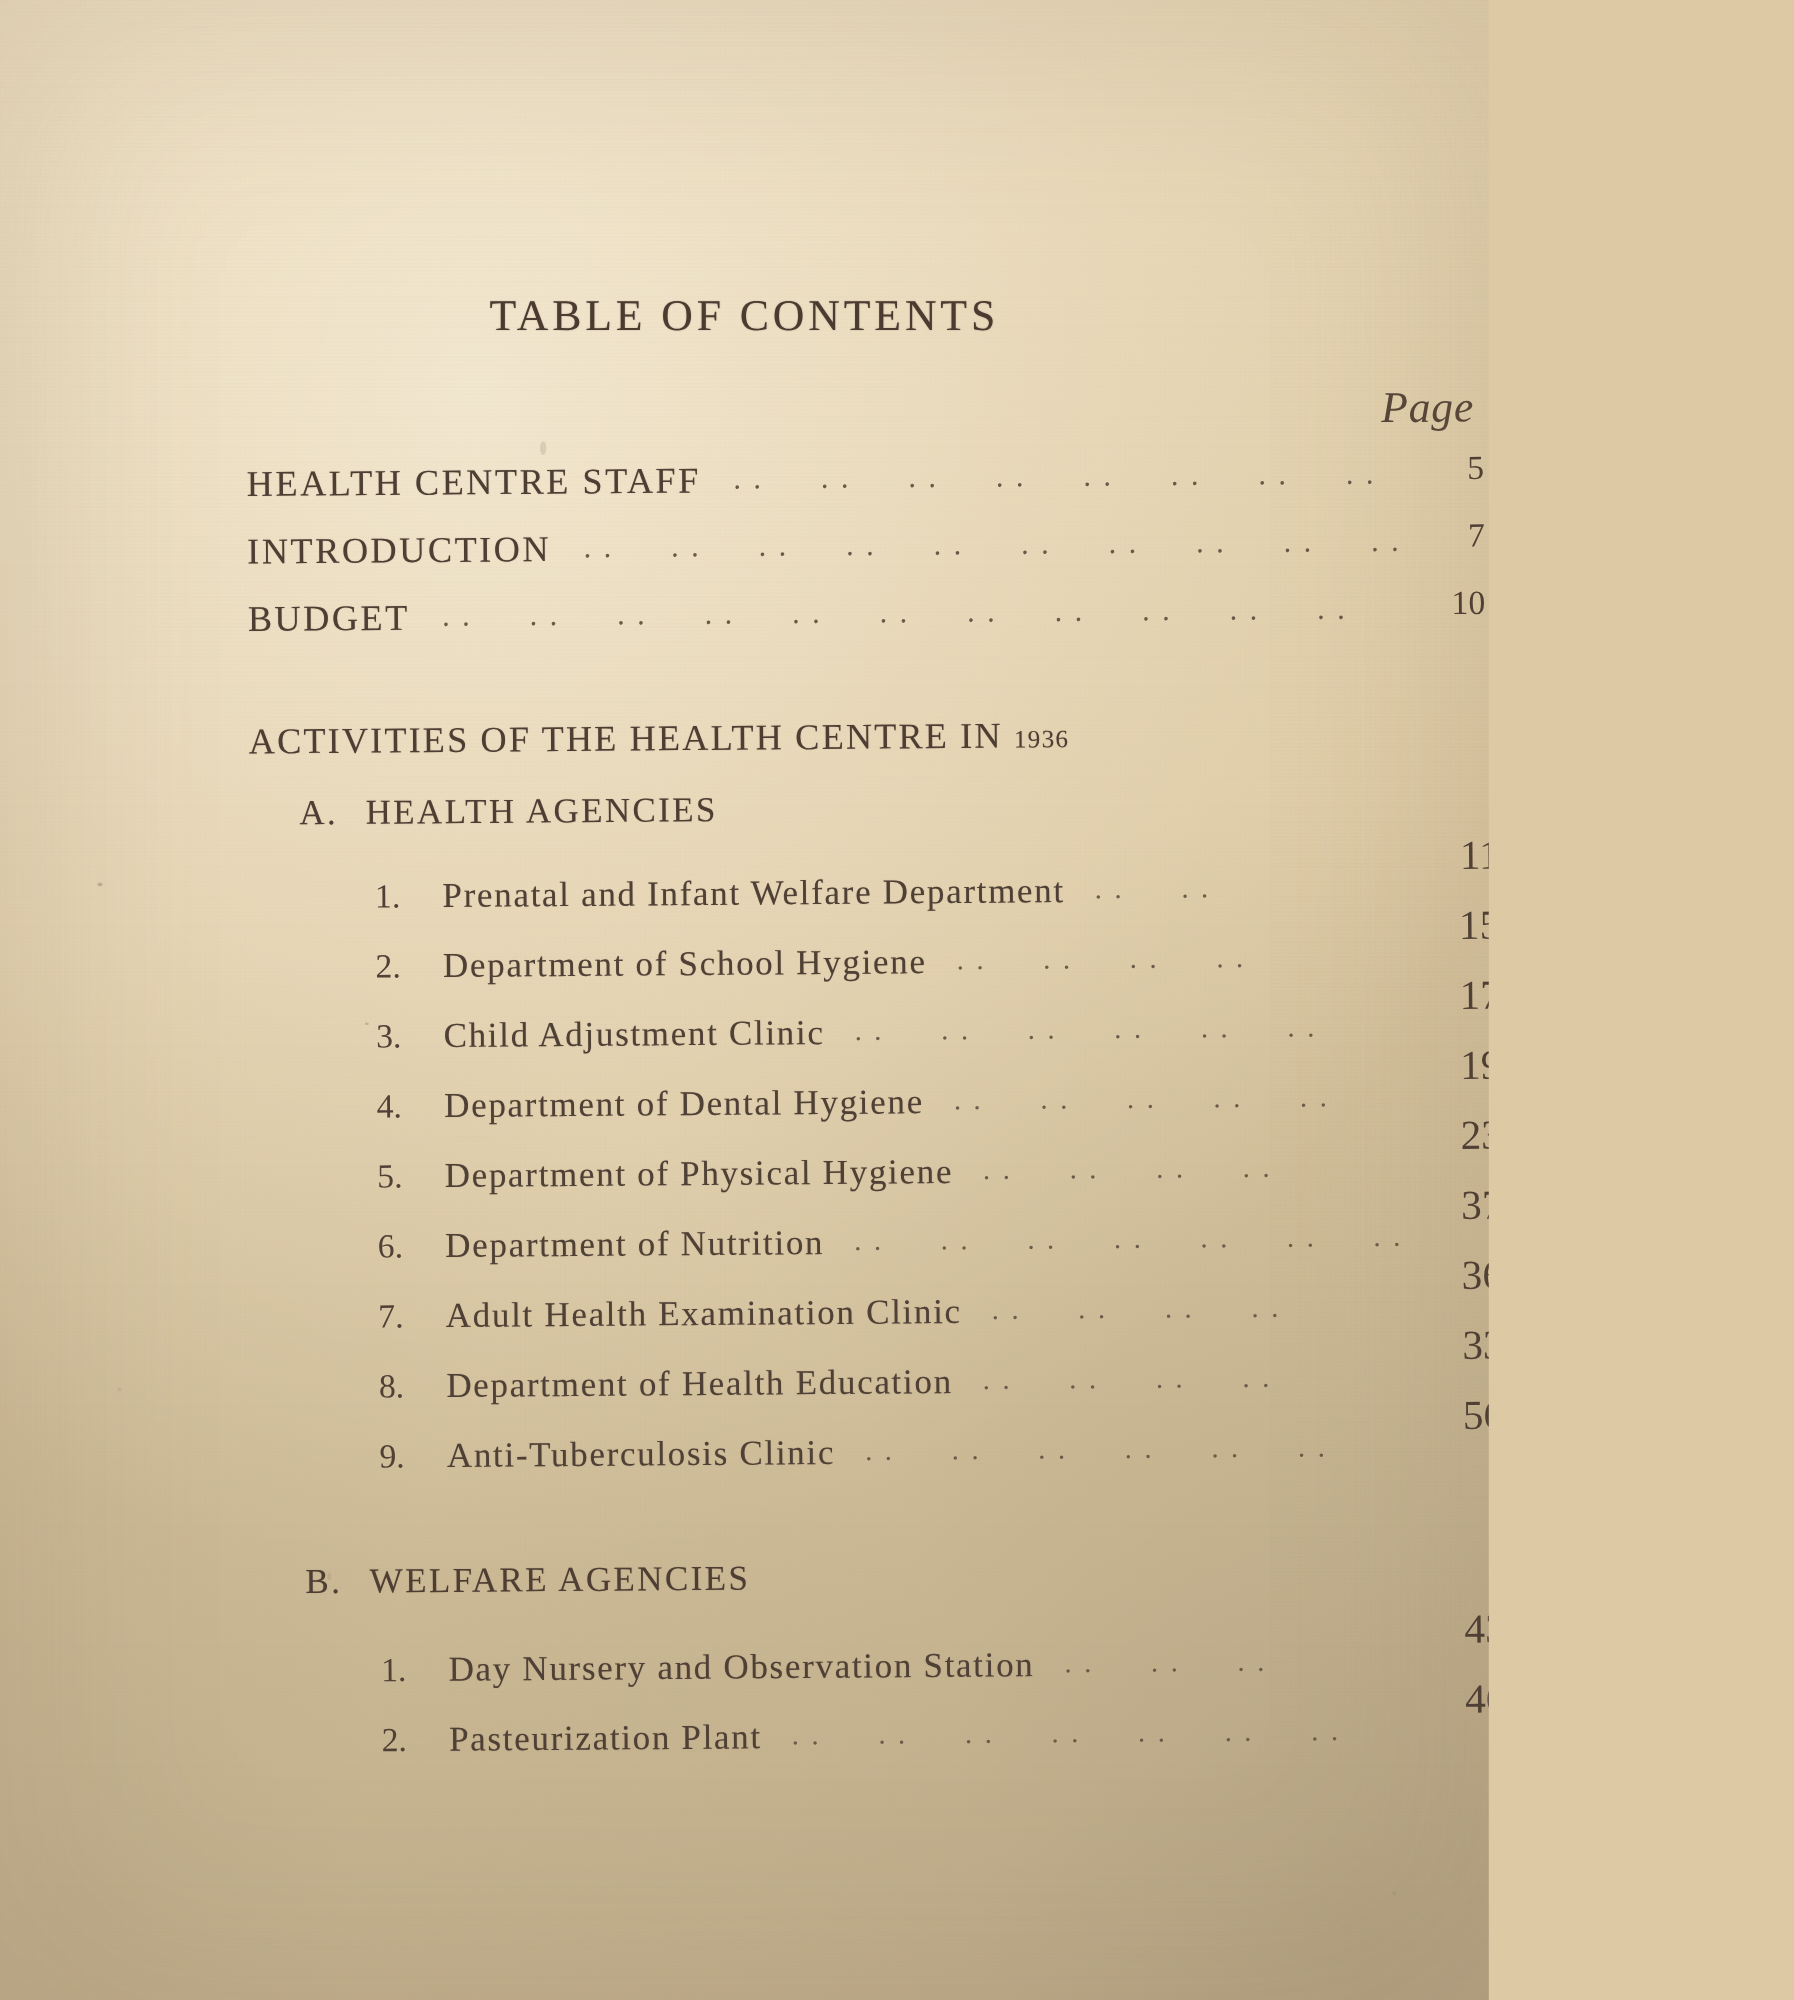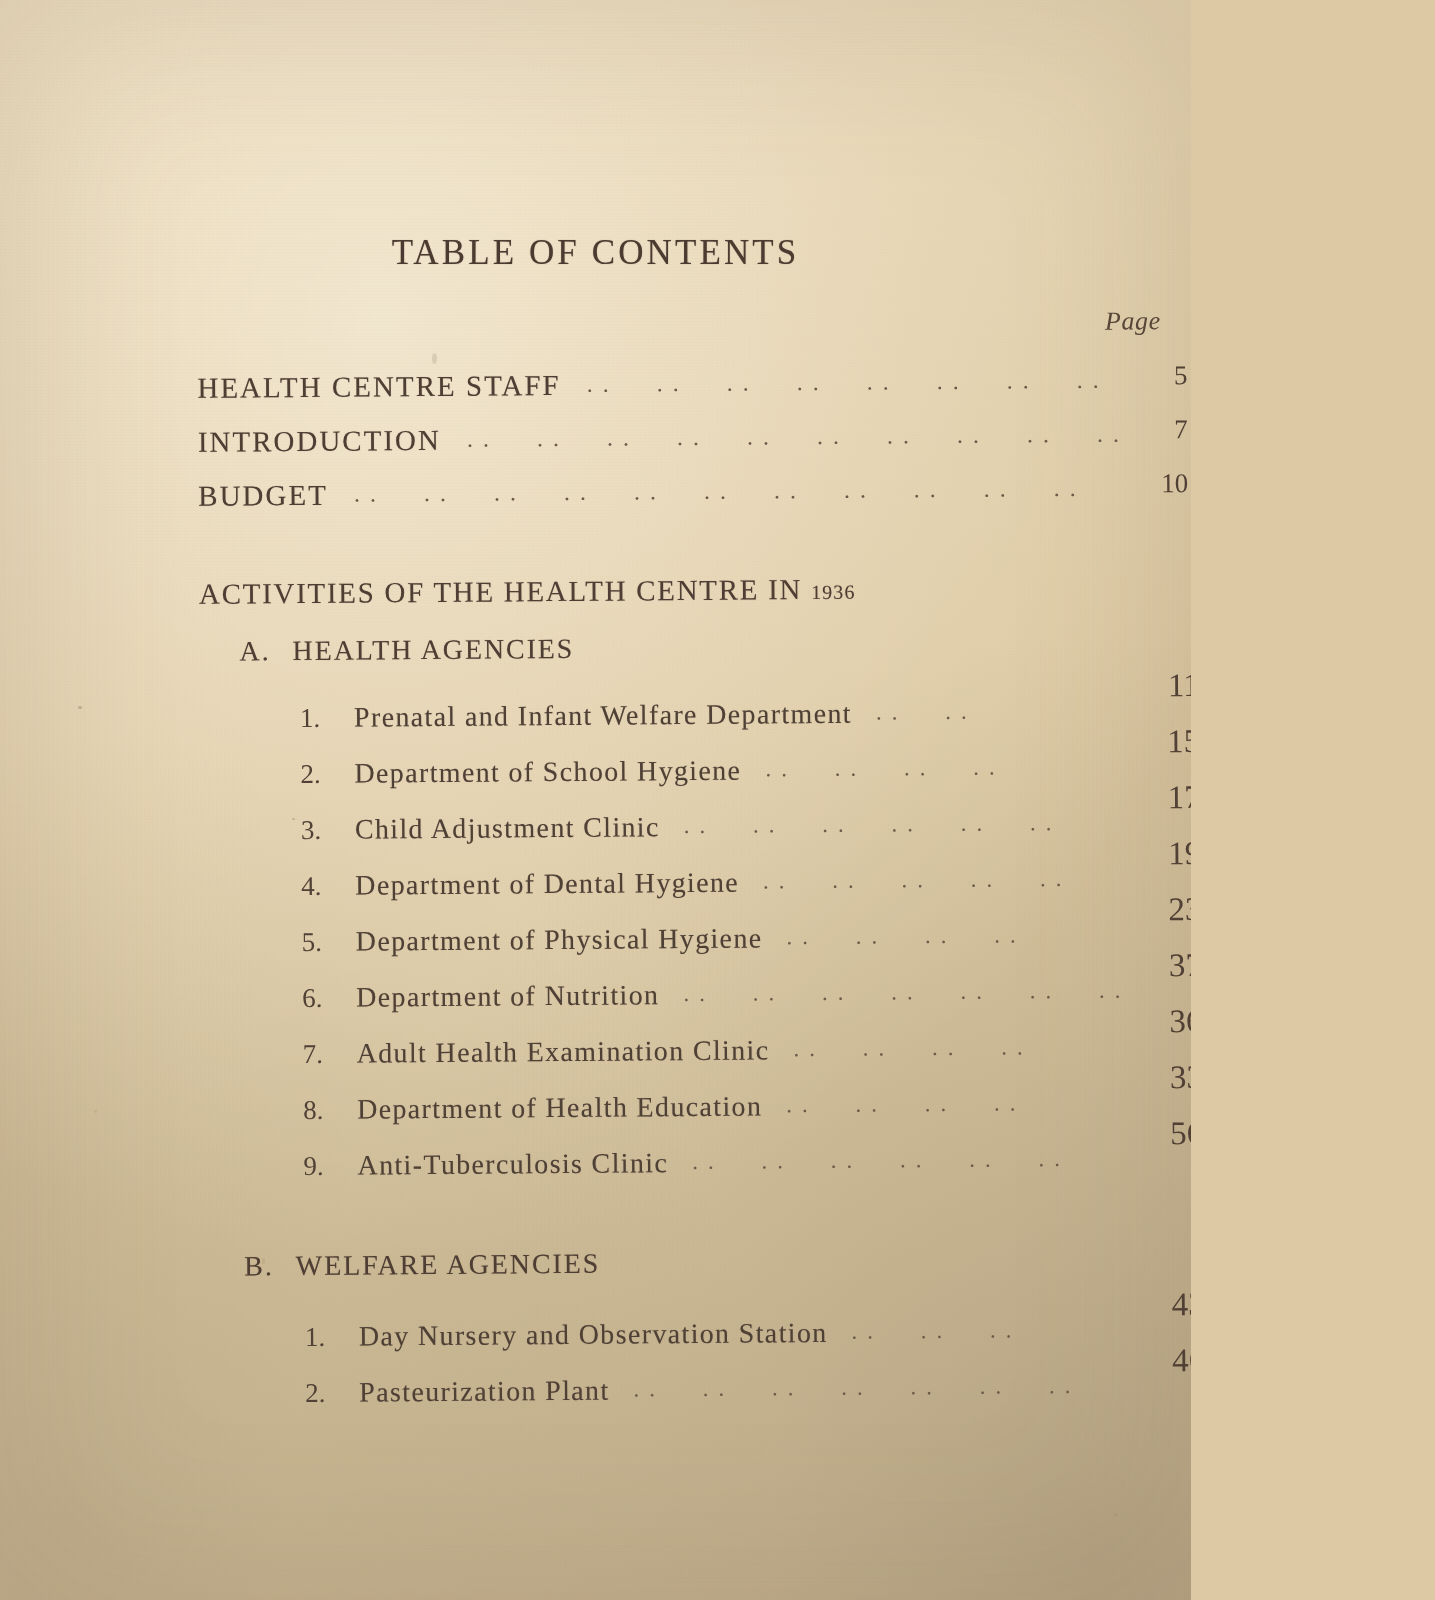--- a/index.html
+++ b/index.html
@@ -63,21 +63,21 @@
     color: #4a3a30;
     text-shadow: 0 0 1.1px rgba(74,58,48,0.42);
   }
 
   
   #page-caption {
     position: absolute;
     left: 1108px;
     top: 312px;
     font-style: italic;
-    font-size: 26px;
+    font-size: 35px;
     letter-spacing: .6px;
     color: #574539;
   }
 
   
   .top-row {
     position: absolute;
     left: 200px;
     width: 990px;
     display: flex;

